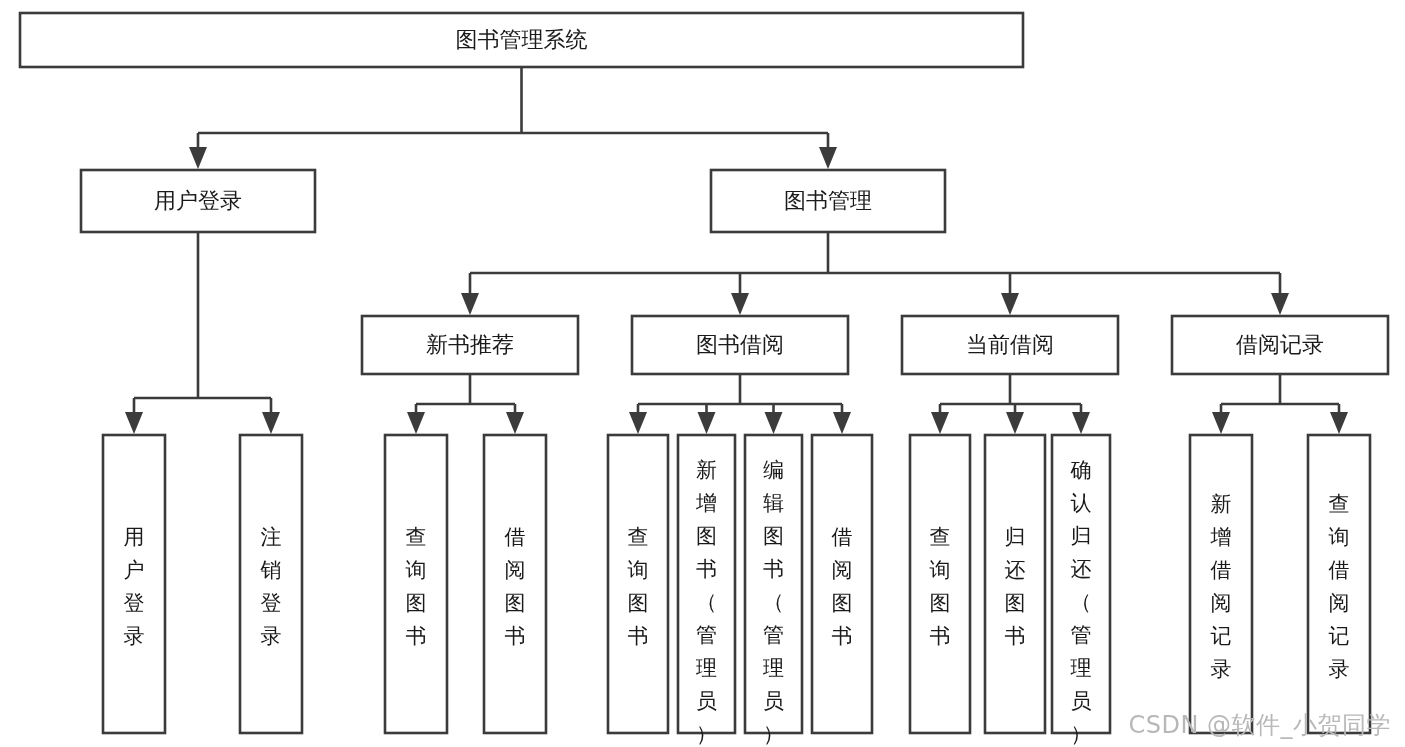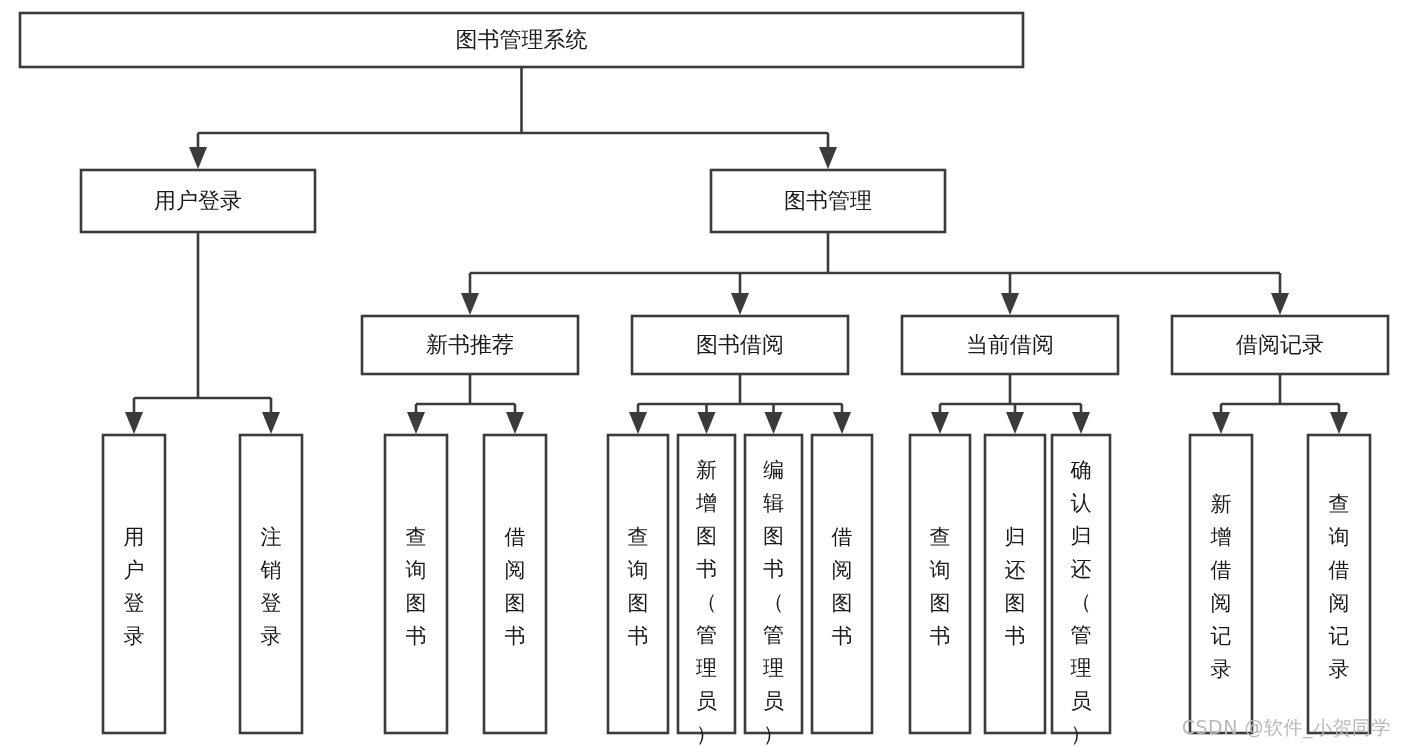--- a/index.html
+++ b/index.html
@@ -52,21 +52,21 @@
     font-family: "DejaVu Sans", "Liberation Sans", sans-serif;
     font-size: 21px;
     fill: #1a1a1a;
     text-anchor: middle;
   }
   .watermark {
     position: absolute;
     right: 12px;
     bottom: 6px;
     font-family: "DejaVu Sans", "Liberation Sans", sans-serif;
-    font-size: 19px;
+    font-size: 24px;
     color: #b8b8b8;
     letter-spacing: 0.5px;
     white-space: nowrap;
     pointer-events: none;
   }
 </style>
 </head>
 <body>
 
 <div id="diagram-root">

